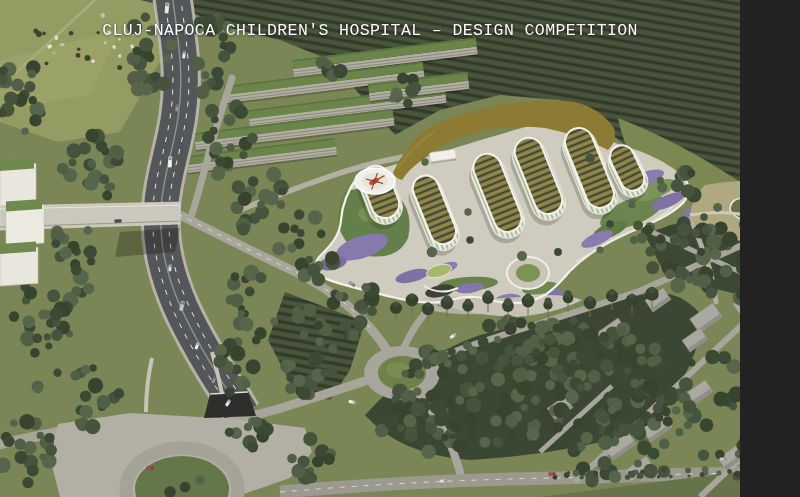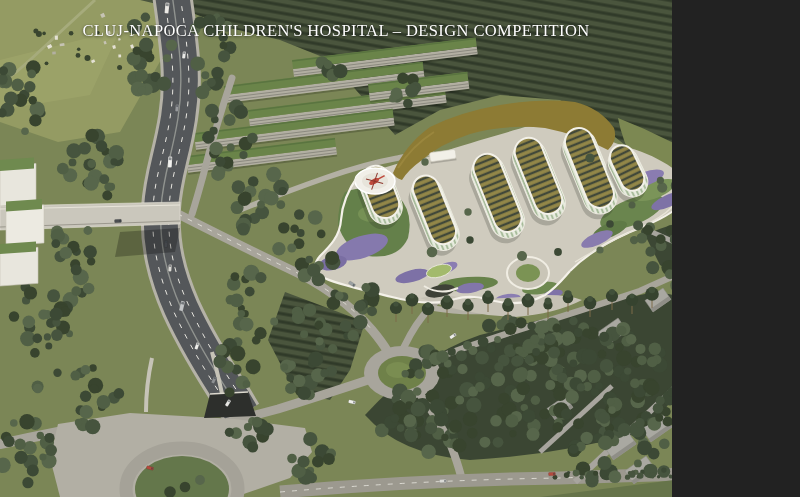--- a/index.html
+++ b/index.html
@@ -1,17 +1,17 @@
 <!DOCTYPE html>
 <html><head>
 <meta charset="utf-8">
 <style>
   html,body{margin:0;padding:0;background:#222;}
-  .stage{position:relative;width:672px;height:497px;overflow:hidden;
-         font-family:Liberation Serif, serif;background:#701a75;}
+  .stage{position:relative;width:740px;height:497px;overflow:hidden;
+         font-family:Liberation Mono, monospace;background:#701a75;}
   .stage svg{position:absolute;left:0;top:0;}
   .title{position:absolute;top:21px;left:50%;transform:translateX(-50%);
          color:#fff;font-size:16.5px;font-weight:normal;letter-spacing:.4px;
          white-space:nowrap;text-shadow:0 1px 3px rgba(0,0,0,.55), 0 0 1px rgba(0,0,0,.4);}
 </style>
 </head>
 <body>
 
 <div class="stage">
 <svg width="800" height="497" viewBox="0 0 800 497">

